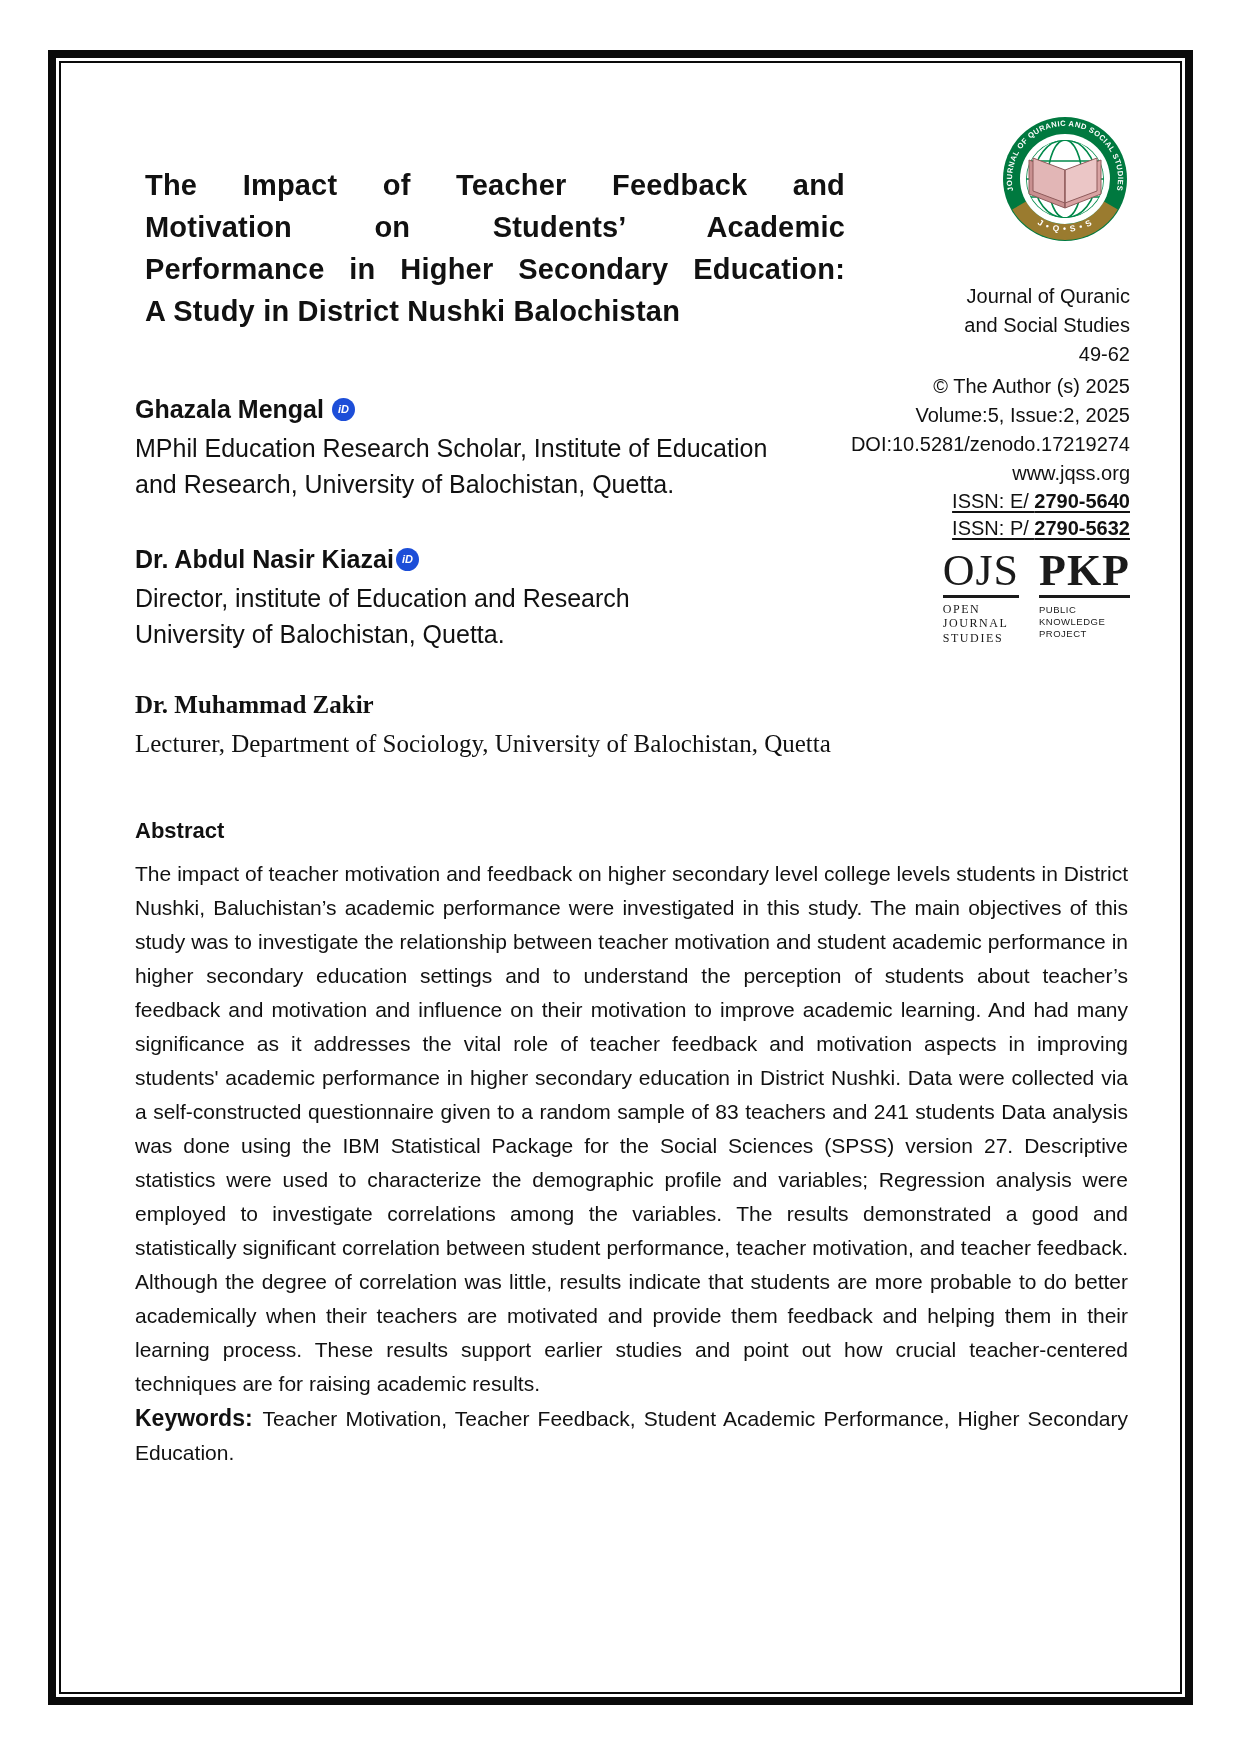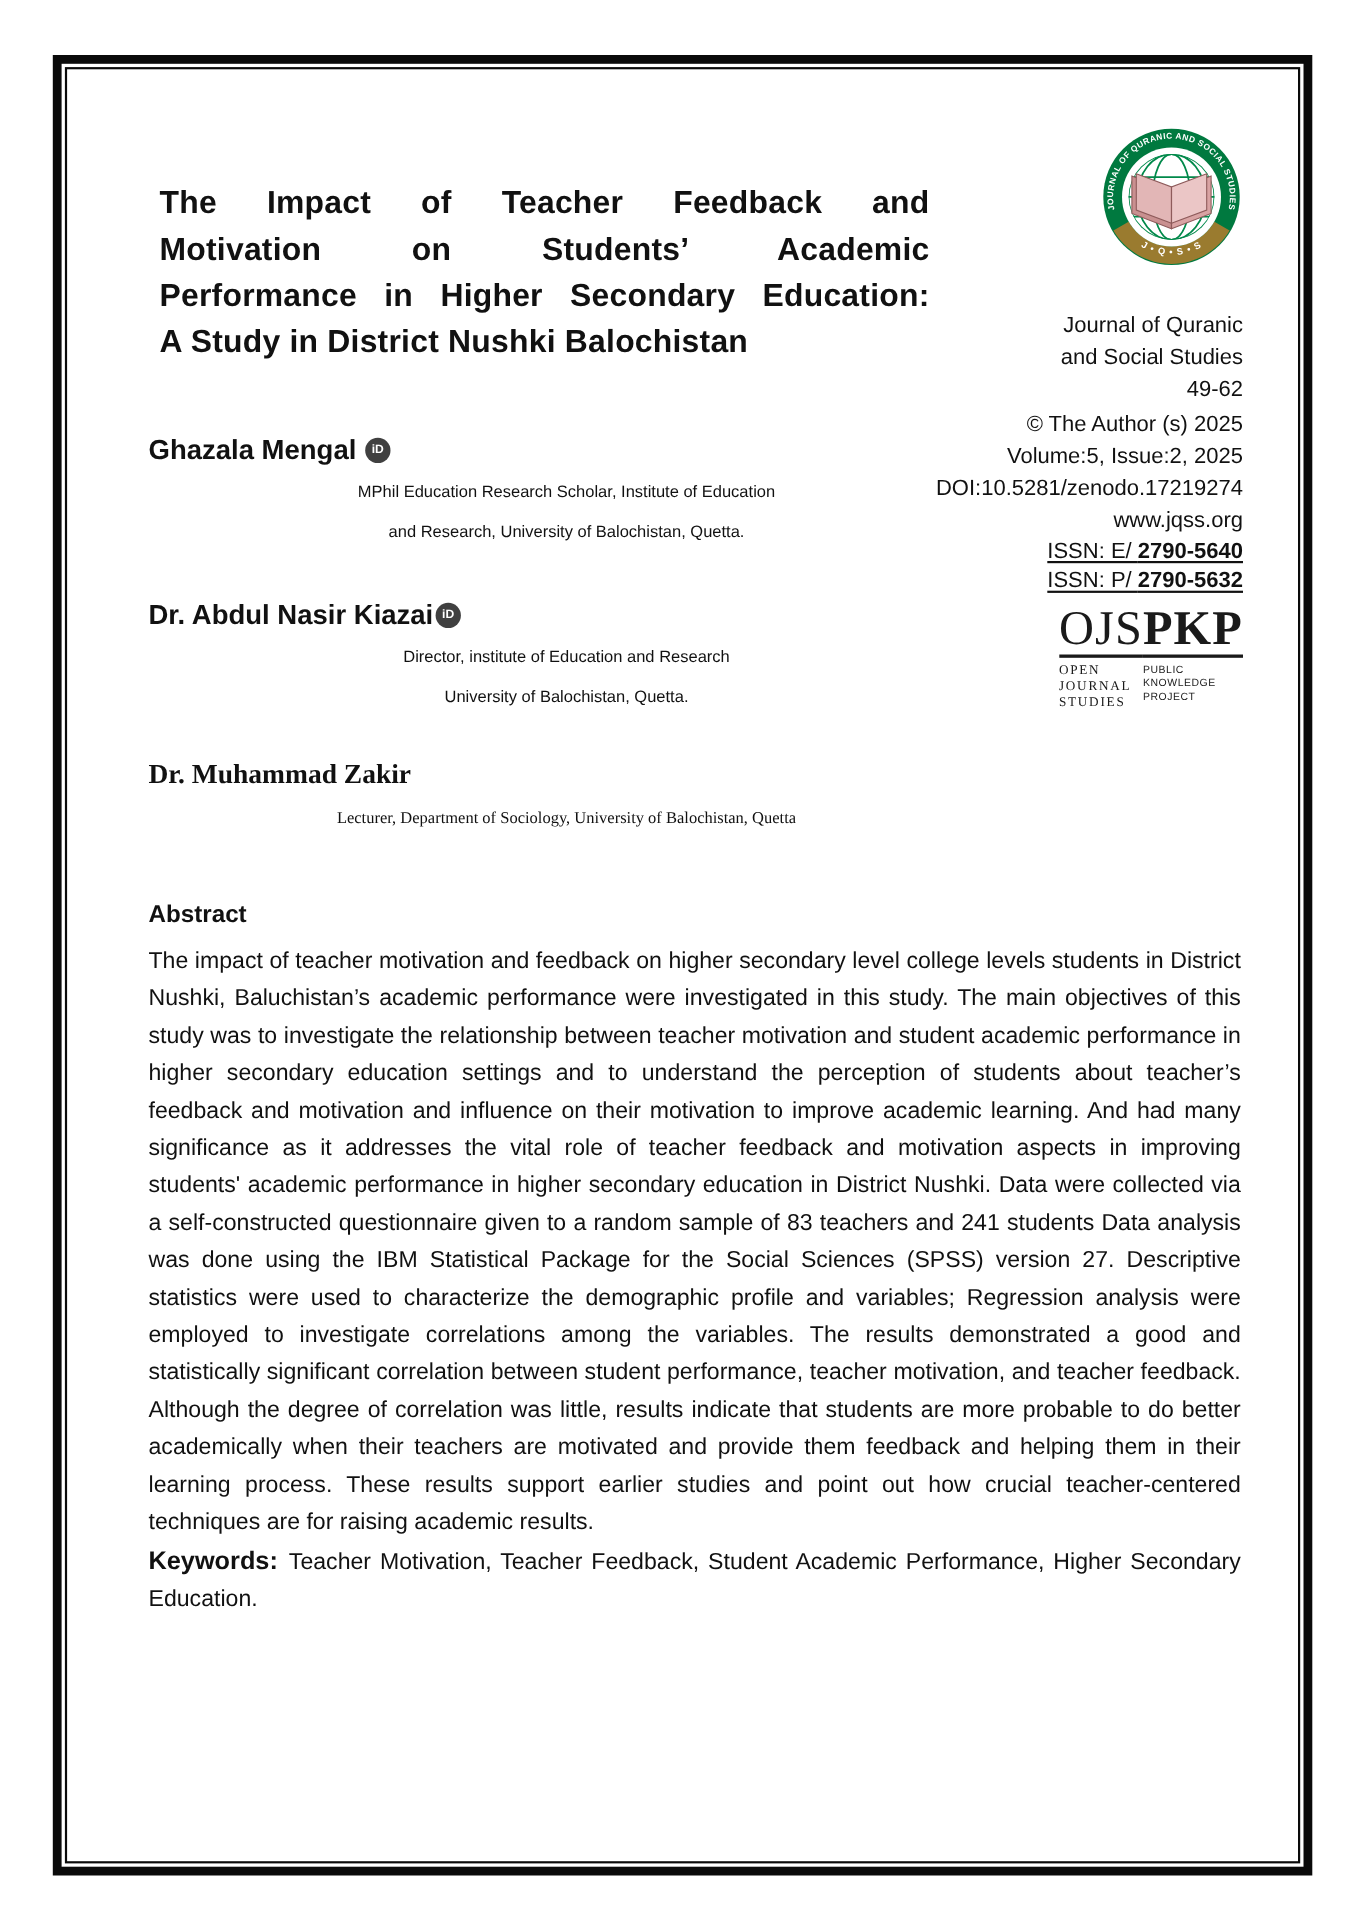--- a/index.html
+++ b/index.html
@@ -14,39 +14,39 @@
          font-size:29px;line-height:42px;letter-spacing:0.2px;}
   .tline{text-align:justify;text-align-last:justify;}
   .tline.last{text-align-last:auto;}
 
   .authors{position:absolute;left:74px;top:329px;width:760px;}
   .author{margin:0;}
   .author + .author{margin-top:40px;}
   .author.a3{margin-top:36px;font-family:Liberation Serif, serif;}
   .author-name{font-size:25px;font-weight:bold;line-height:34px;display:flex;align-items:center;}
   .orcid{display:inline-flex;align-items:center;justify-content:center;width:23px;height:23px;
-         border-radius:50%;background:#404040;color:#fff;font-size:11px;font-weight:bold;
-         margin-left:8px;flex:0 0 auto;}
+         border-radius:50%;background:#1d4ed8;color:#fff;font-size:11px;font-weight:bold;
+         margin-left:8px;flex:0 0 auto;font-style:italic;}
   .orcid.tight{margin-left:2px;}
-  .affil{font-size:15px;line-height:36px;margin-top:4px;text-align:center;}
+  .affil{font-size:25px;line-height:36px;margin-top:4px;}
 
   .abstract{position:absolute;left:74px;top:750px;width:993px;}
   .abs-head{font-size:22px;font-weight:bold;line-height:36px;margin:0;}
   .abs-body{font-size:21px;line-height:34px;margin:8px 0 0 0;text-align:justify;}
   .keywords{font-size:21px;line-height:34px;margin:0;text-align:justify;}
   .kw-label{font-weight:bold;font-size:23px;margin-right:10px;}
 
   
   .masthead{position:absolute;top:53px;right:50px;width:340px;text-align:right;}
   .logo{display:block;margin:0 2px 0 auto;}
   .mast-lines{margin-top:40px;font-size:20px;line-height:29px;}
   .mast-gap{height:3px;}
   .issn-line{font-size:20px;line-height:27px;text-decoration:underline;text-underline-offset:3px;}
   .issn-val{font-weight:bold;}
-  .press-logos{margin-top:8px;display:flex;justify-content:flex-end;text-align:left;}
+  .press-logos{margin-top:8px;display:flex;justify-content:flex-end;gap:20px;text-align:left;}
   .press-abbr{font-family:"Liberation Serif",serif;font-size:44px;line-height:0.95;
               letter-spacing:1px;color:#1a1a1a;border-bottom:3px solid #1a1a1a;padding-bottom:3px;}
   .press-abbr.pkp{font-weight:bold;}
   .press-sub{font-family:"Liberation Serif",serif;font-size:12px;letter-spacing:1.6px;
              line-height:1.2;margin-top:4px;color:#1a1a1a;}
   .press-sub.sans{font-family:"Liberation Sans",sans-serif;font-size:9.5px;letter-spacing:0.5px;
              line-height:1.3;margin-top:6px;}
 </style>
 </head>
 <body>

